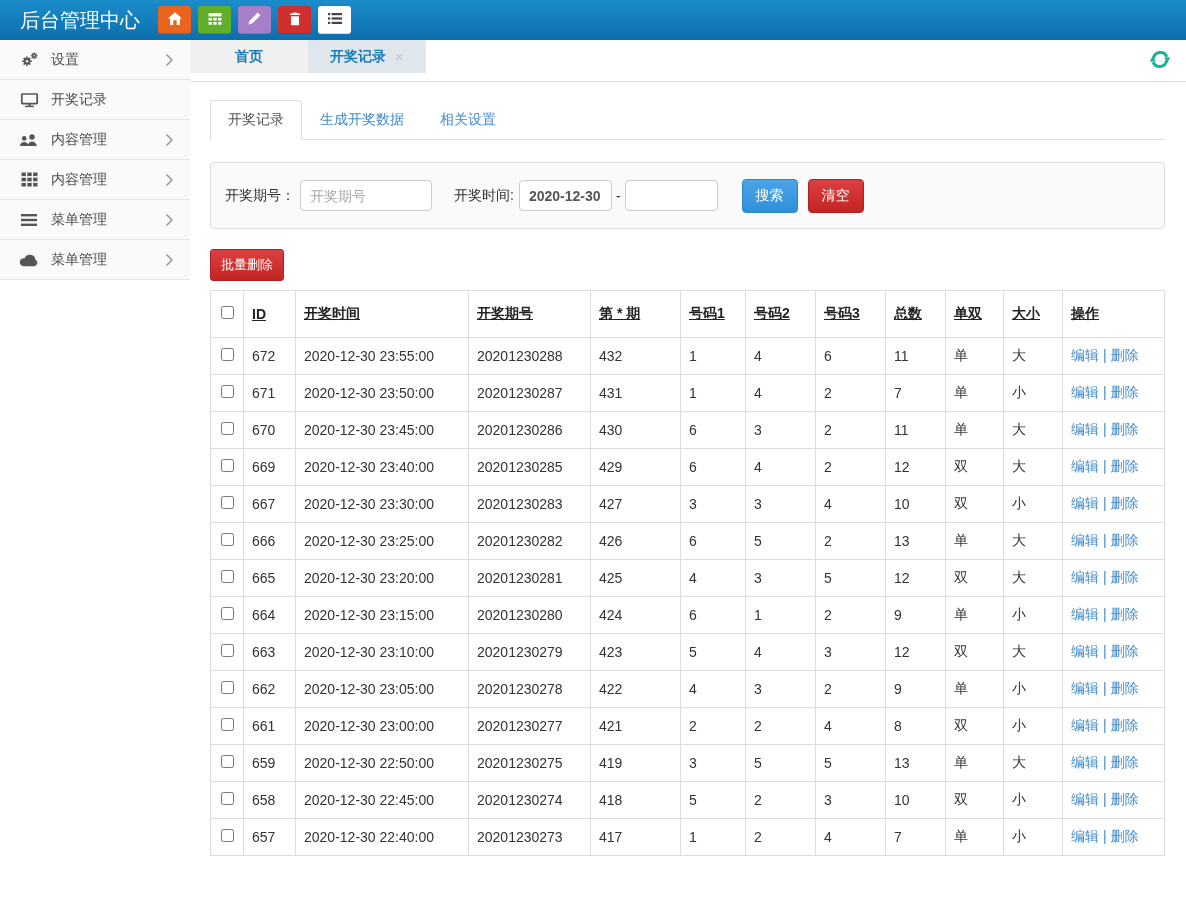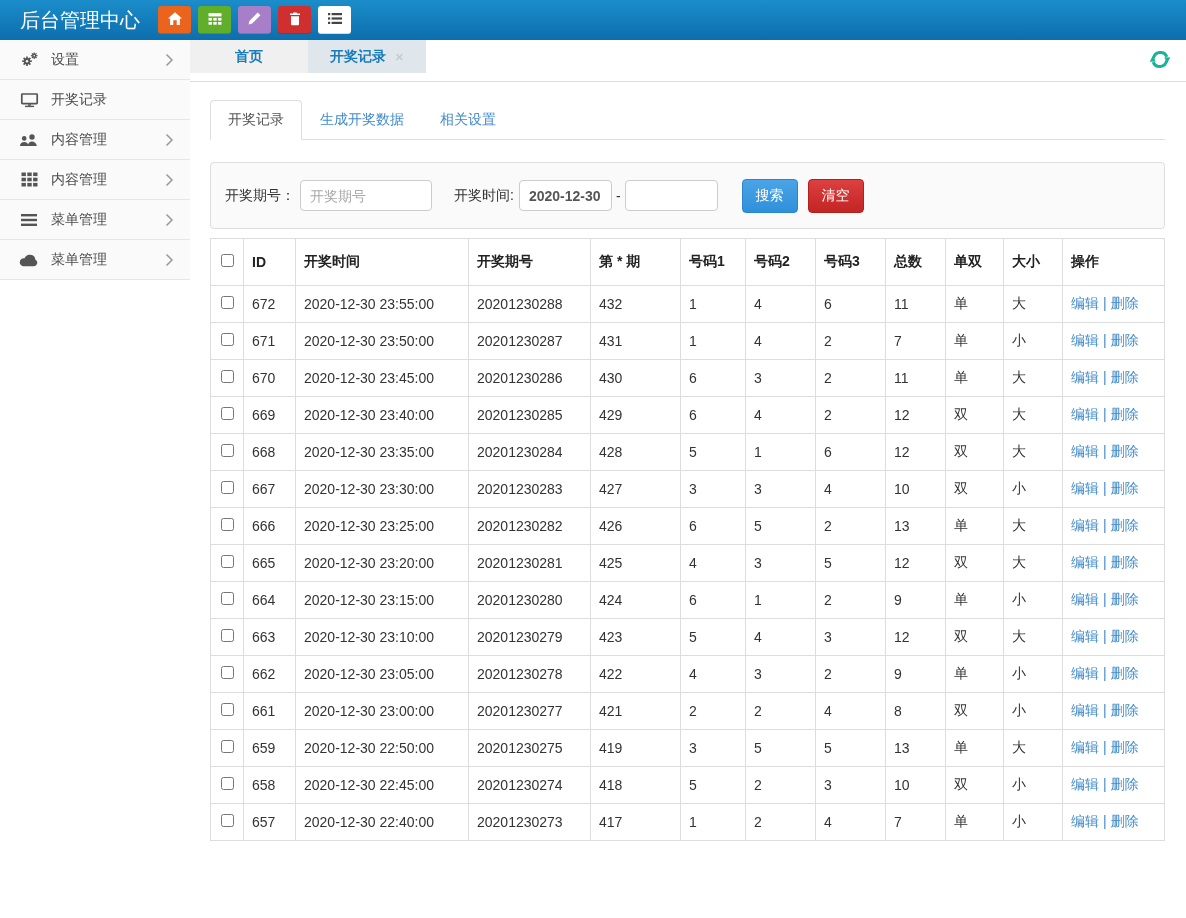--- a/index.html
+++ b/index.html
@@ -67,21 +67,21 @@
   .btn-blue { background:linear-gradient(#4aa4e6,#2f90da); border:1px solid #2a86cb; margin-left:24px; }
   .btn-red  { background:linear-gradient(#dd4040,#c32424); border:1px solid #b21f1f; margin-left:10px; }
   .batch-btn { margin-top:20px; display:inline-block; border-radius:3px;
     background:linear-gradient(#dd4040,#c32424); border:1px solid #b21f1f;
     color:#fff; font-size:13px; padding:6px 10px; cursor:pointer; }
 
   
   table.grid { margin-top:9px; width:100%; border-collapse:collapse;
     font-size:14px; color:#333; background:#fff; }
   .grid th, .grid td { border:1px solid #ddd; text-align:left; vertical-align:middle; }
-  .grid th { padding:14px 8px; font-weight:bold; color:#222; }
+  .grid th { padding:14px 8px; font-weight:bold; color:#222;text-decoration:underline; }
   .grid td { padding:9px 8px; }
   .c-check { text-align:center !important; width:33px; }
   .lnk { color:#428bca; text-decoration:none; cursor:pointer; }
   .sep { color:#428bca; margin:0 4px; }
 </style>
 </head>
 <body>
 
 <div class="topbar">
   <div class="brand">后台管理中心</div>
@@ -266,20 +266,23 @@
         <span class="lbl">开奖期号：</span>
         <input class="inp issue" placeholder="开奖期号" style="">
         <span class="lbl">开奖时间:</span>
         <input class="inp date" value="2020-12-30" style="">
         <span class="dash">-</span>
         <input class="inp date" value="" style="">
         <button class="btn btn-blue">搜索</button>
         <button class="btn btn-red">清空</button>
       </div>
 
+      <div>
+        <span class="batch-btn">批量删除</span>
+      </div>
 
       <table class="grid">
         <colgroup>
           <col style="width:33px">
             <col style="width:52px">
             <col style="width:173px">
           <col style="width:122px">
             <col style="width:90px">
             <col style="width:65px">
           <col style="width:70px">
@@ -367,36 +370,20 @@
     <td>4</td>
     <td>2</td>
     <td>12</td>
     <td>双</td>
     <td>大</td>
     <td>
       <a class="lnk">编辑</a><span class="sep">|</span><a class="lnk">删除</a>
     </td>
   </tr>
 
-  <tr>
-    <td class="c-check"><input type="checkbox" style=""></td>
-    <td>668</td>
-    <td>2020-12-30 23:35:00</td>
-    <td>20201230284</td>
-    <td>428</td>
-    <td>5</td>
-    <td>1</td>
-    <td>6</td>
-    <td>12</td>
-    <td>双</td>
-    <td>大</td>
-    <td>
-      <a class="lnk">编辑</a><span class="sep">|</span><a class="lnk">删除</a>
-    </td>
-  </tr>
 
   <tr>
     <td class="c-check"><input type="checkbox" style=""></td>
     <td>667</td>
     <td>2020-12-30 23:30:00</td>
     <td>20201230283</td>
     <td>427</td>
     <td>3</td>
     <td>3</td>
     <td>4</td>

